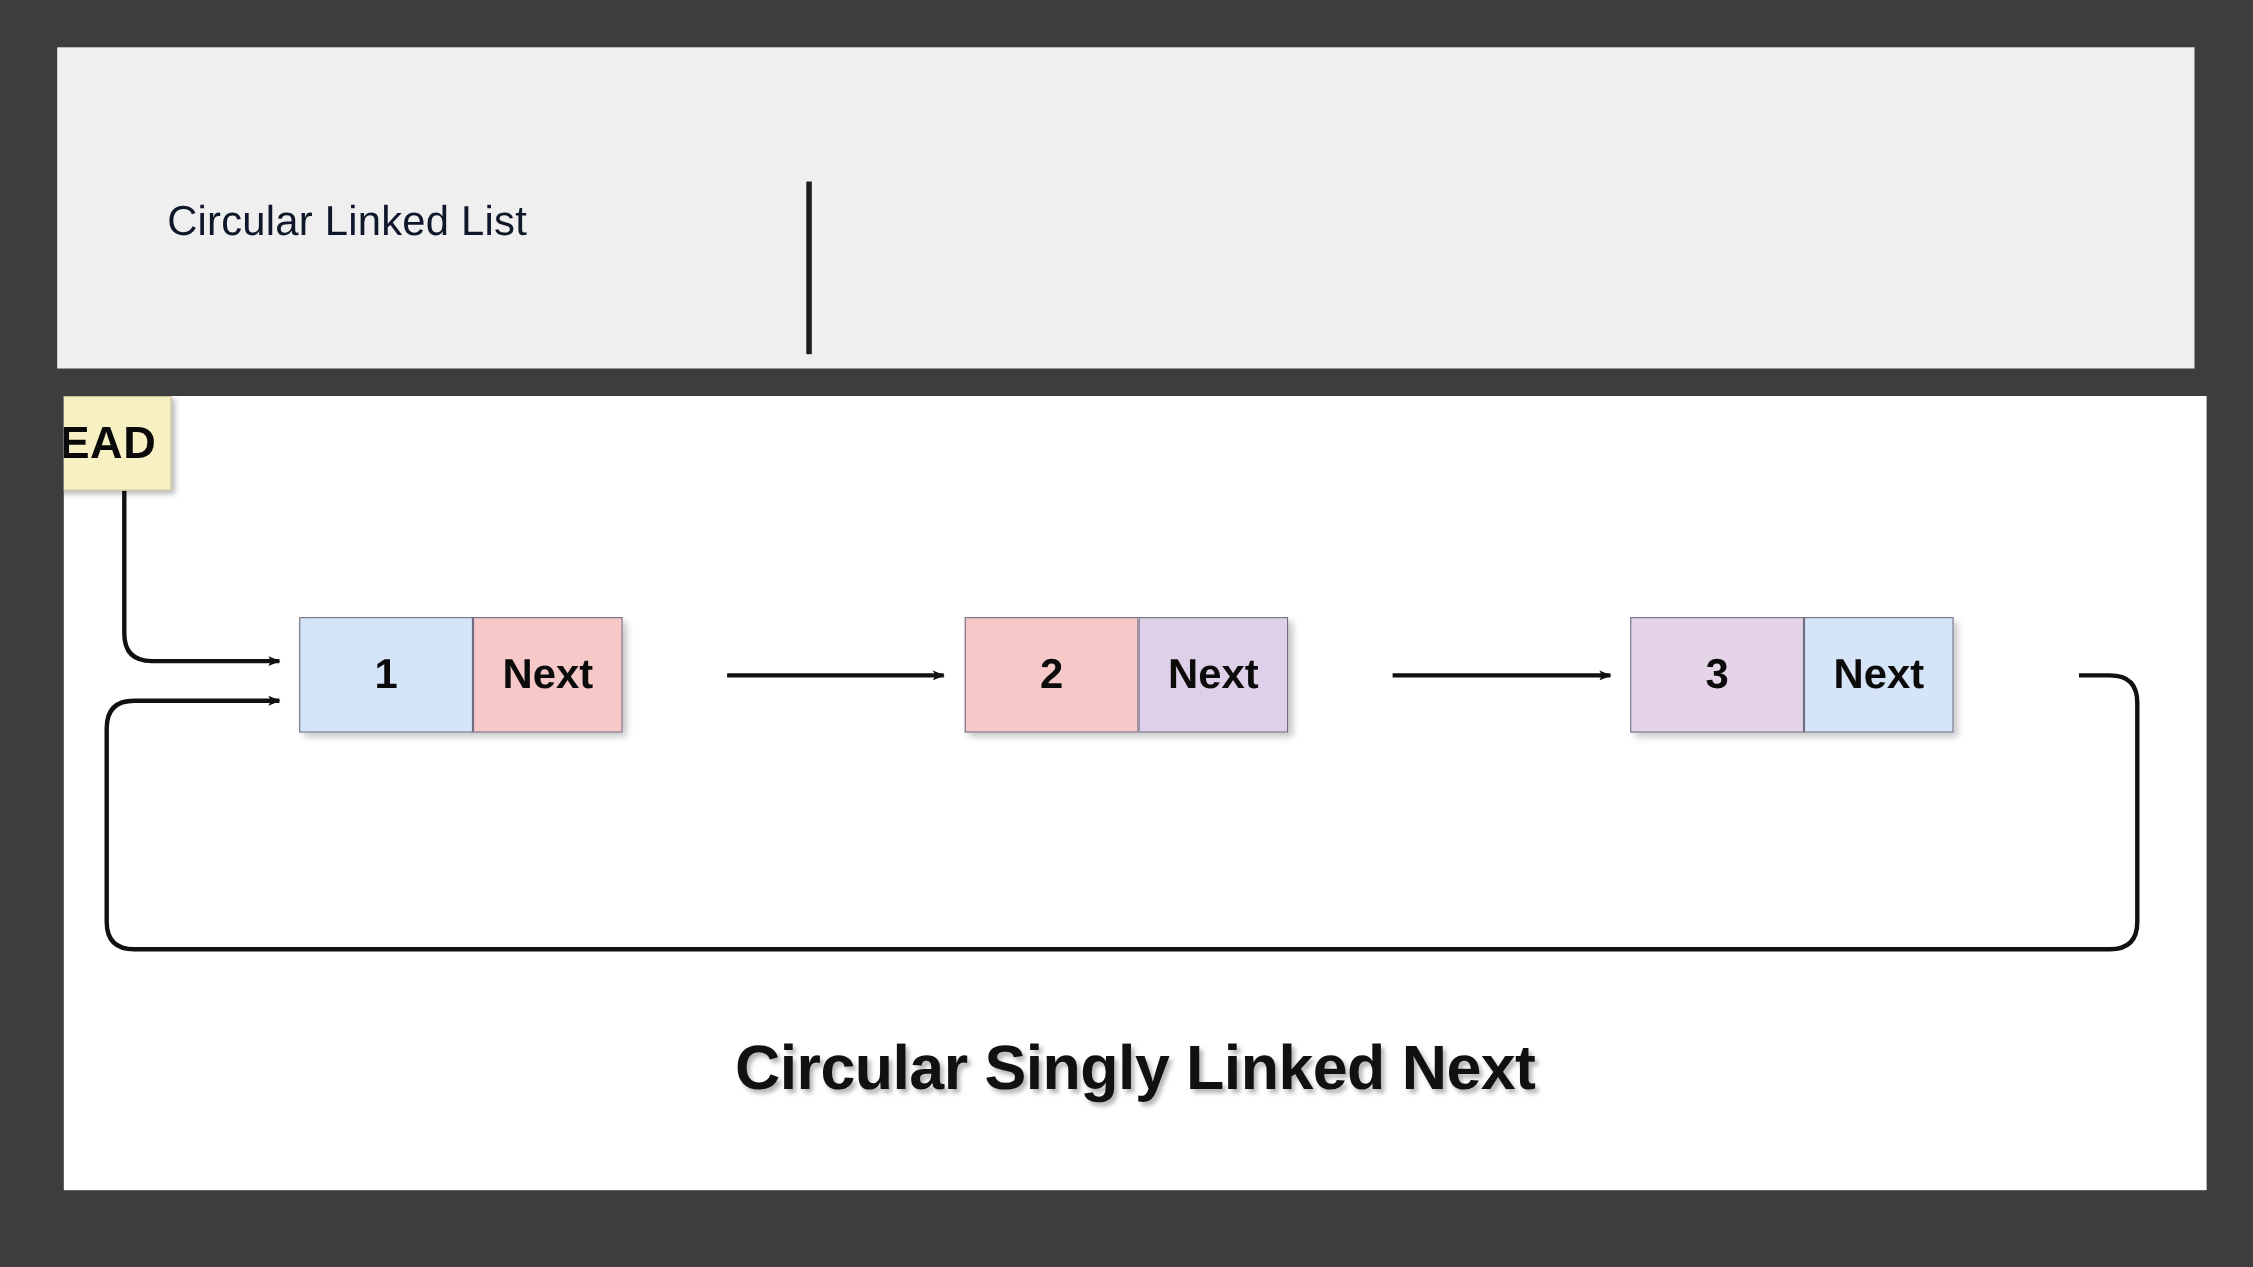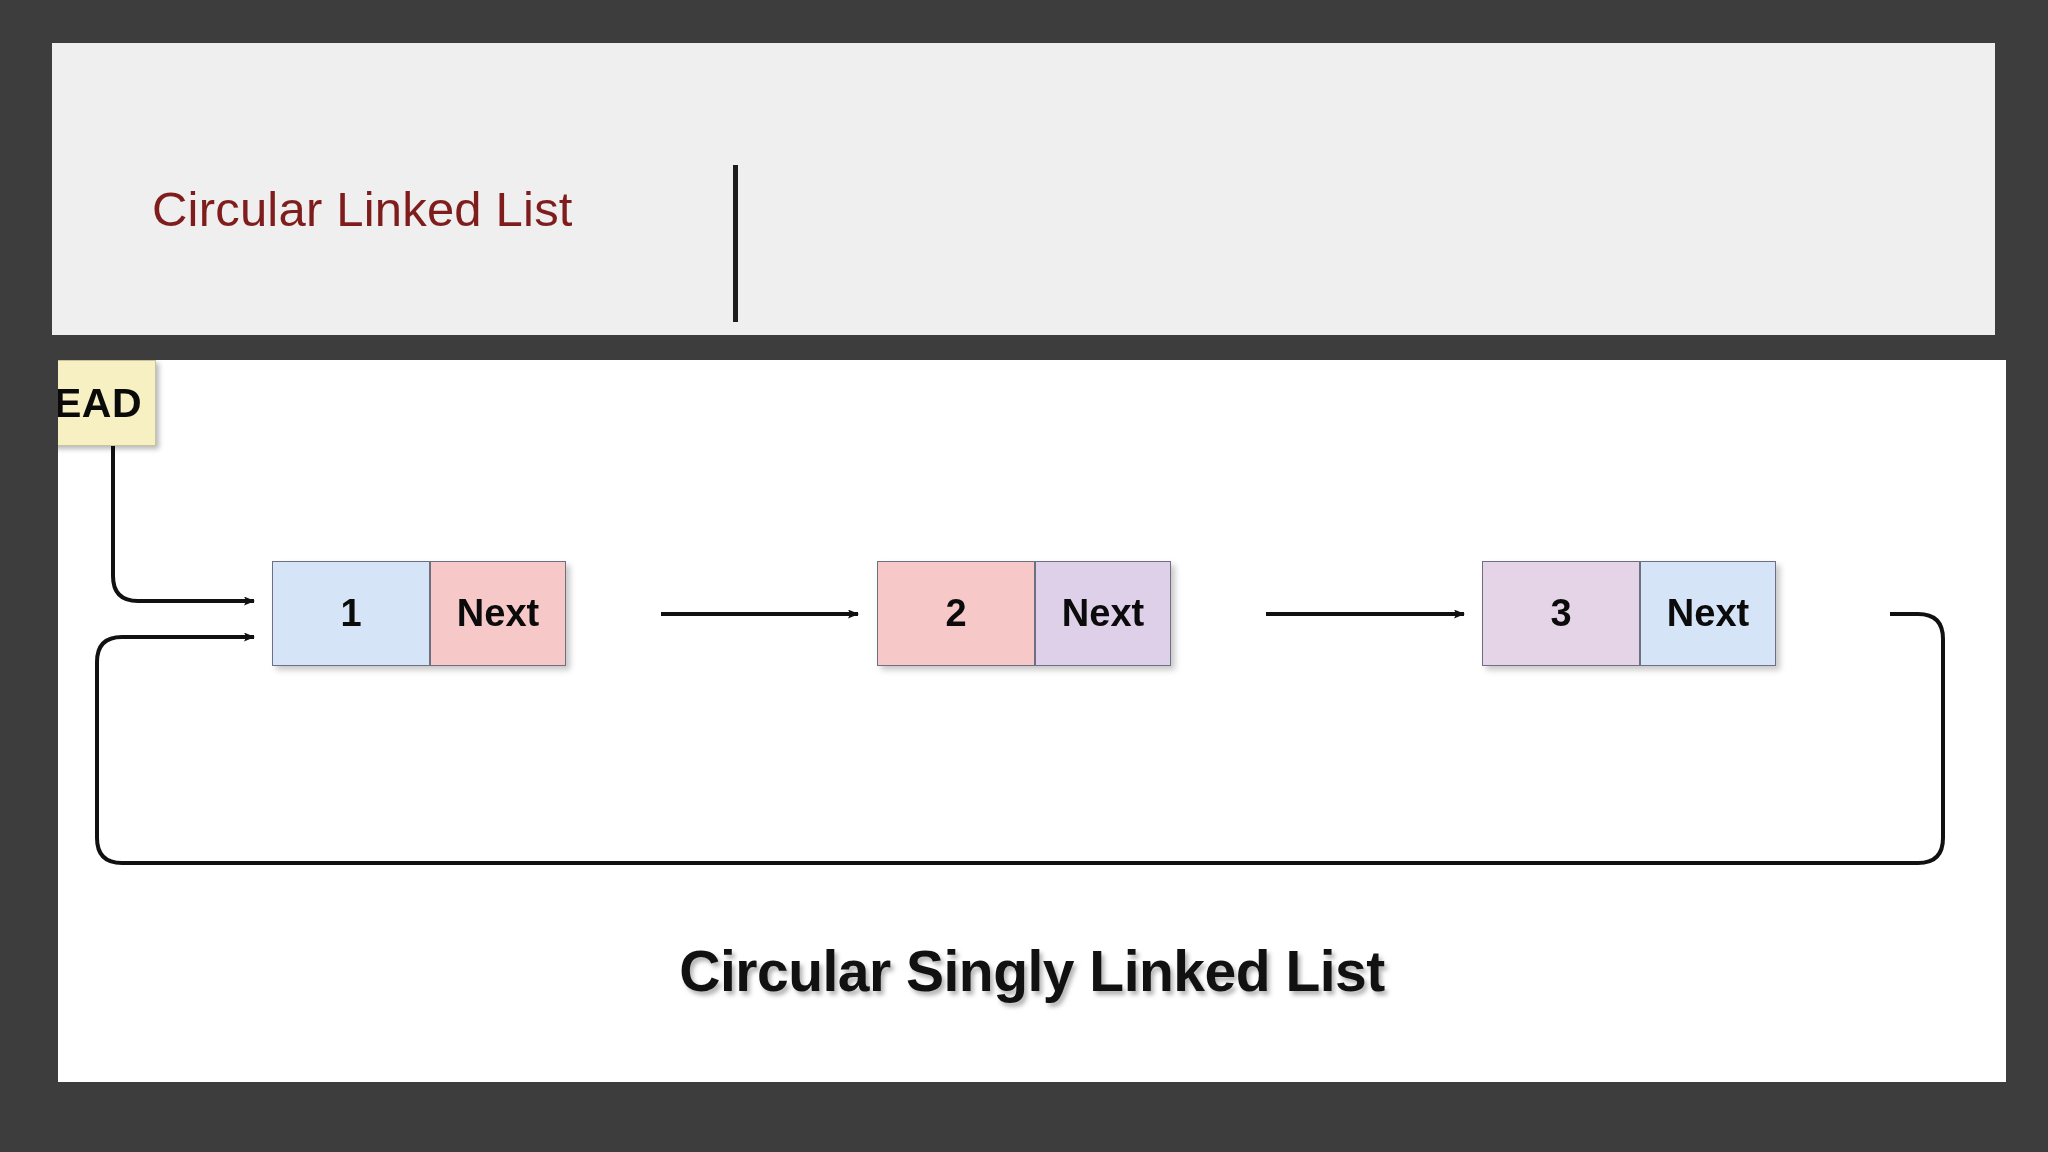--- a/index.html
+++ b/index.html
@@ -23,22 +23,22 @@
     top: 43px;
     width: 1943px;
     height: 292px;
     background: #efefef;
     box-sizing: border-box;
   }
   #slide-title {
     position: absolute;
     left: 100px;
     top: 138px;
-    font-size: 49px;
-    color: #7f1d1d;
+    font-size: 38px;
+    color: #0f172a;
     font-family: "Liberation Sans", sans-serif;
     font-weight: 400;
     letter-spacing: 0.2px;
     white-space: nowrap;
   }
   #title-divider {
     position: absolute;
     left: 681px;
     top: 122px;
     width: 5px;
@@ -168,16 +168,16 @@
     <div class="node" id="node-2" style="left:819px; top:201px;">
       <div class="cell data" style="background:#f7c8c8;">2</div>
       <div class="cell next" style="background:#ddd0e8;">Next</div>
     </div>
 
     <div class="node" id="node-3" style="left:1424px; top:201px;">
       <div class="cell data" style="background:#e5d4e8;">3</div>
       <div class="cell next" style="background:#d6e4f7;">Next</div>
     </div>
 
-    <div id="caption">Circular Singly Linked List</div>
+    <div id="caption">Circular Singly Linked Next</div>
   </div>
 
 </div>
 
 </body></html>

